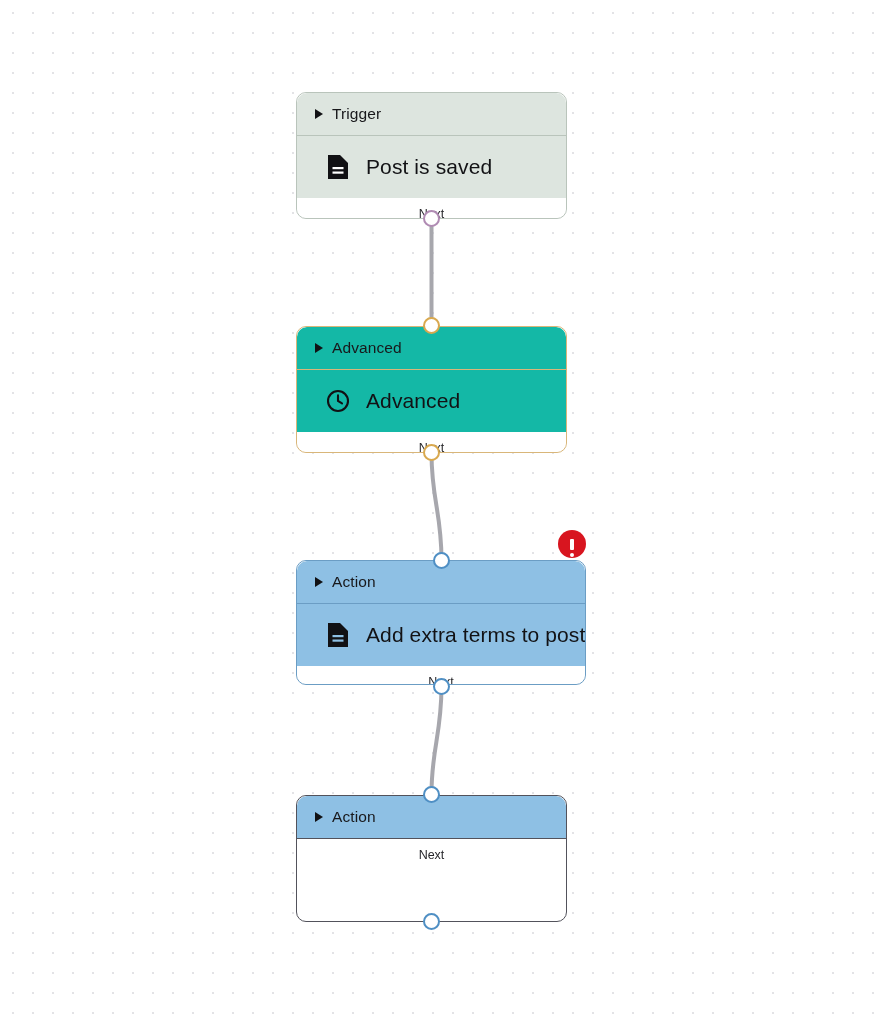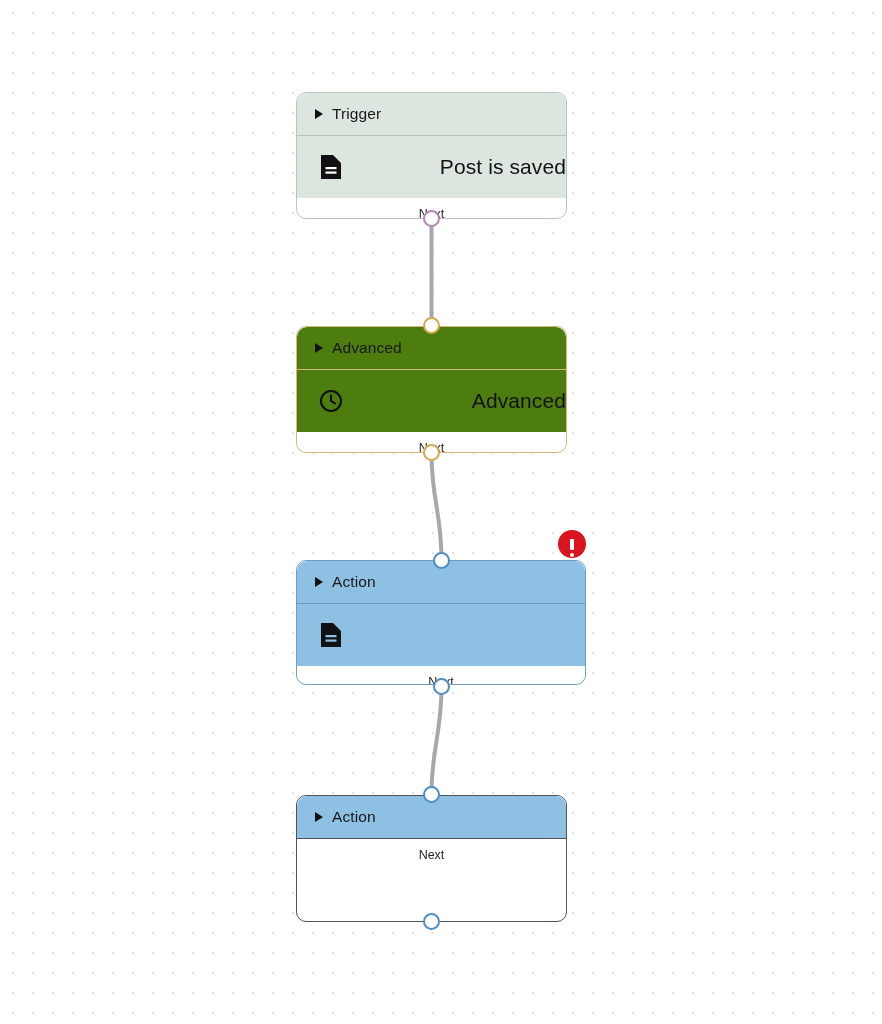--- a/index.html
+++ b/index.html
@@ -77,23 +77,22 @@
 
   .node-divider {
     height: 1px;
     width: 100%;
   }
 
   .node-body {
     display: flex;
     align-items: center;
     height: 62px;
-    padding-left: 21px;
-    box-sizing: border-box;
-    justify-content: space-between;
+    padding-left: 28px;
+    box-sizing: border-box;
   }
   .node-icon {
     width: 26px;
     height: 26px;
     margin-right: 15px;
     flex: none;
     display: flex;
     align-items: center;
     justify-content: center;
   }
@@ -116,21 +115,21 @@
   }
 
   
   .node.trigger { border: 1px solid #b9c4bb; }
   .node.trigger .node-header,
   .node.trigger .node-body { background: #dde5df; }
   .node.trigger .node-divider { background: #b9c4bb; }
 
   .node.advanced { border: 1px solid #d9b679; }
   .node.advanced .node-header,
-  .node.advanced .node-body { background: #4d7c0f; }
+  .node.advanced .node-body { background: #14b8a6; }
   .node.advanced .node-divider { background: #d9b679; }
 
   .node.action-blue { border: 1px solid #6b9dc4; }
   .node.action-blue .node-header,
   .node.action-blue .node-body { background: #8ec0e4; }
   .node.action-blue .node-divider { background: #6b9dc4; }
 
   .node.action-dark { border: 1px solid #52525b; }
   .node.action-dark .node-header,
   .node.action-dark .node-body { background: #8ec0e4; }
@@ -248,20 +247,21 @@
       </div>
       <div class="node-divider"></div>
       <div class="node-body">
         <span class="node-icon">
           <svg width="22" height="26" viewBox="0 0 22 26" aria-hidden="true">
             <path d="M1 1 h12 l8 8 v16 H1 Z" fill="#111114"></path>
             <rect x="5.5" y="13" width="11" height="2.2" fill="#8ec0e4"></rect>
             <rect x="5.5" y="17.5" width="11" height="2.2" fill="#8ec0e4"></rect>
           </svg>
         </span>
+        <span class="node-title">Add extra terms to post</span>
       </div>
       <div class="node-footer">
         <span>Next</span>
       </div>
     </div>
   </div>
   <div class="handle blue" style="left:433px; top:552px;"></div>
   <div class="handle blue" style="left:433px; top:678px;"></div>
 
   <div class="error-badge" style="left:558px; top:530px;">

